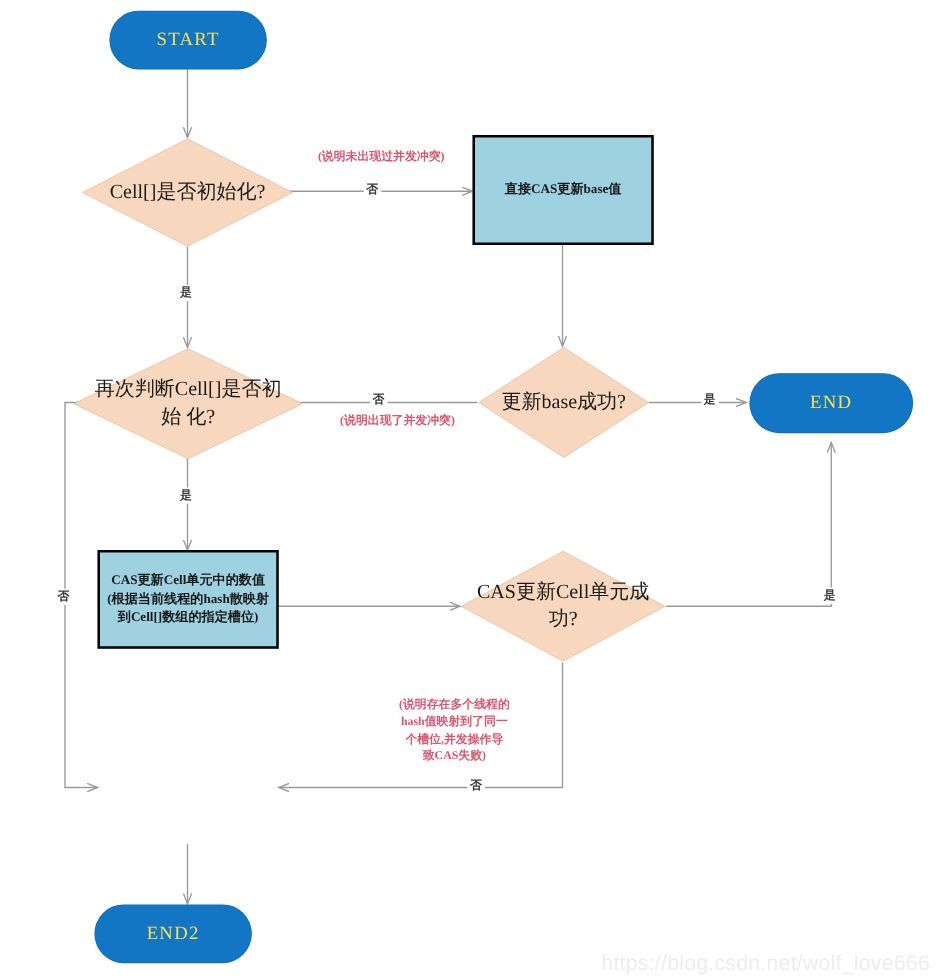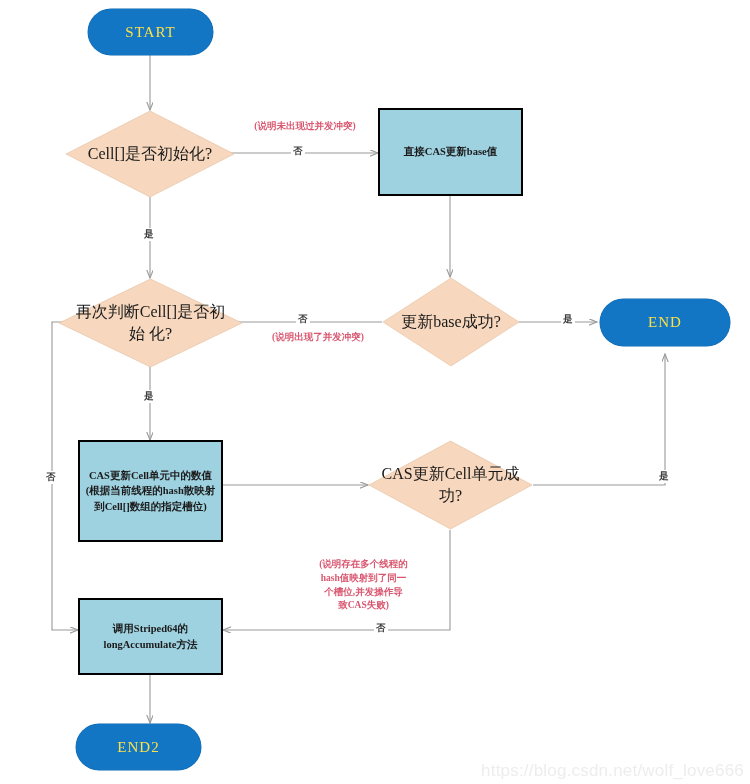--- a/index.html
+++ b/index.html
@@ -170,37 +170,33 @@
       <polygon points="92.5,1 184,45 92.5,89 1,45" fill="#f7d7bd" stroke="#e7c4a6" stroke-width="0.7"></polygon>
     </svg>
     <div class="decision-label">再次判断Cell[]是否初始
 化?</div>
   </div>
 
   <div class="node terminator" style="left:600px; top:299px; width:130px; height:47px;">
     <span class="node-text">END</span>
   </div>
 
-  <div class="node process" style="left:78px; top:440px; width:145px; height:102px;">
+  <div class="node process" style="left:78px; top:440px; width:145px; height:79px;">
     <span class="node-text">CAS更新Cell单元中的数值
 (根据当前线程的hash散映射
 到Cell[]数组的指定槽位)</span>
   </div>
 
   <div class="decision-wrap" style="left:368px; top:440px; width:165px; height:90px;">
     <svg width="165" height="90" viewBox="0 0 165 90">
       <polygon points="82.5,1 164,45 82.5,89 1,45" fill="#f7d7bd" stroke="#e7c4a6" stroke-width="0.7"></polygon>
     </svg>
     <div class="decision-label">CAS更新Cell单元成功?</div>
   </div>
 
-  <div class="node process" style="left:78px; top:598px; width:145px; height:77px;">
-    <span class="node-text">调用Striped64的
-longAccumulate方法</span>
-  </div>
 
   <div class="node terminator" style="left:76px; top:724px; width:125px; height:46px;">
     <span class="node-text">END2</span>
   </div>
 
   <div class="edge-label" style="left:291px; top:145px;">否</div>
   <div class="edge-label" style="left:142px; top:228px;">是</div>
   <div class="edge-label" style="left:296px; top:313px;">否</div>
   <div class="edge-label" style="left:561px; top:313px;">是</div>
   <div class="edge-label" style="left:142px; top:390px;">是</div>

